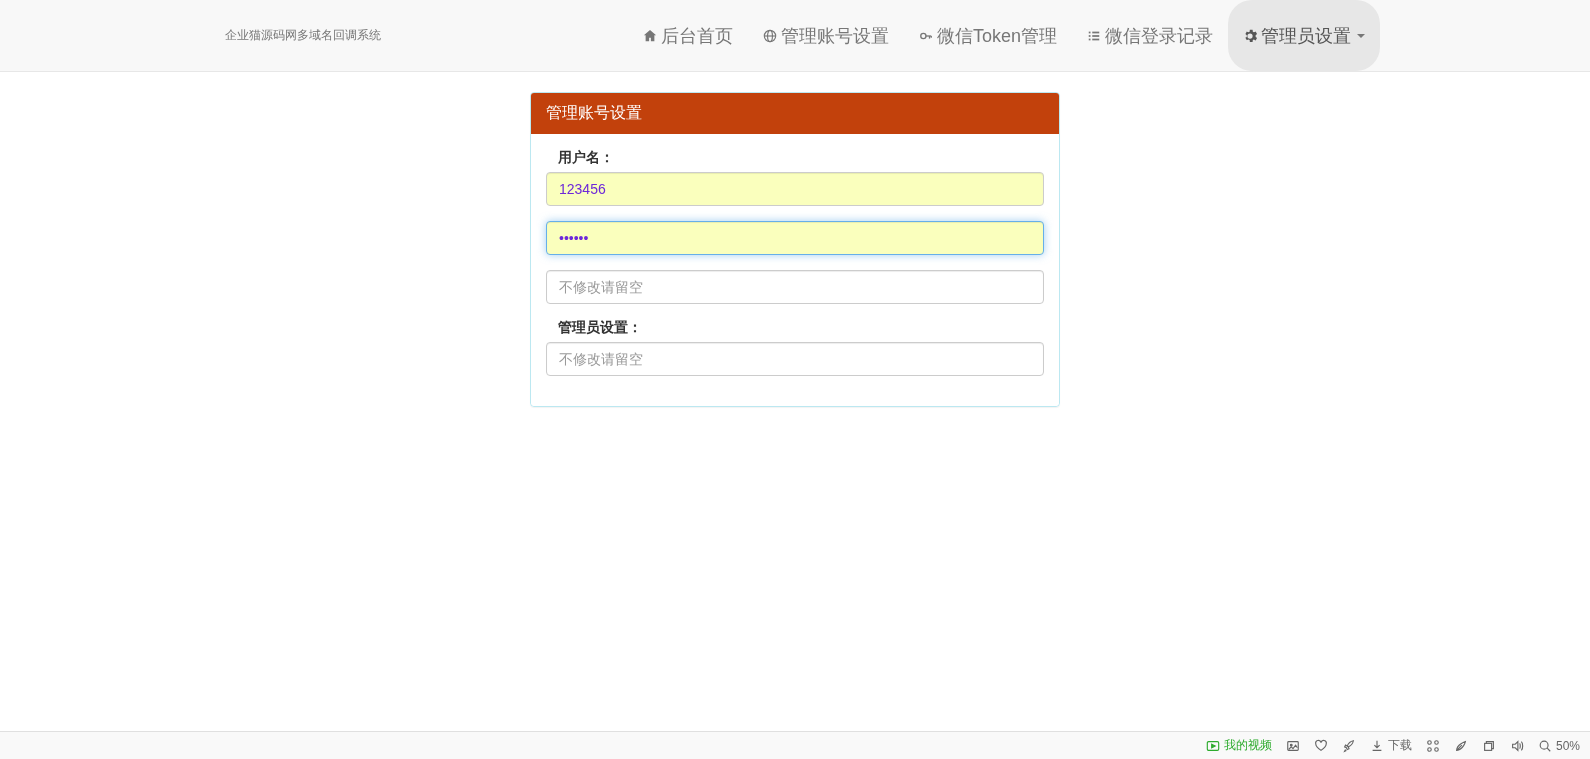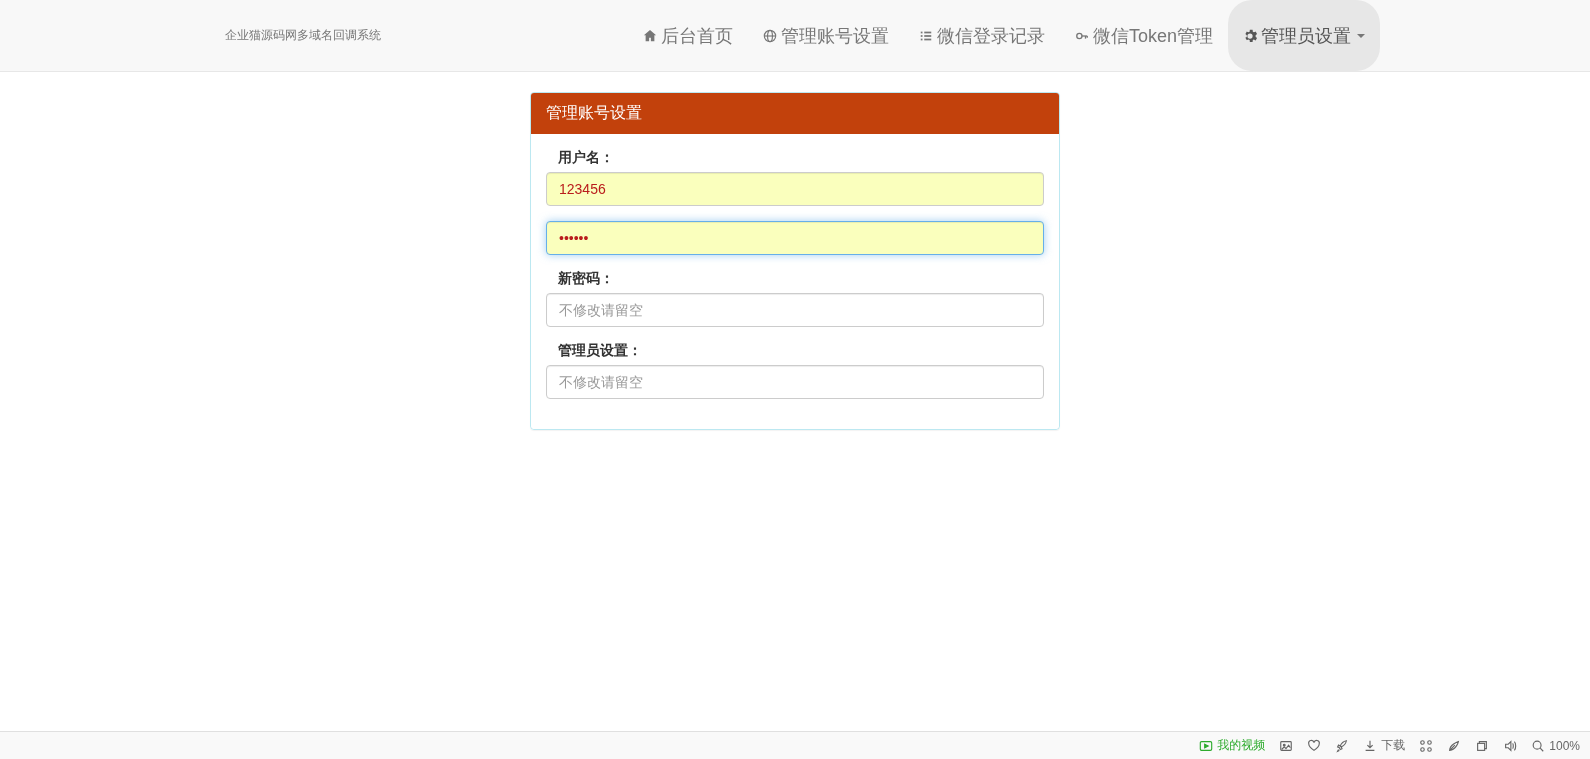--- a/index.html
+++ b/index.html
@@ -88,21 +88,21 @@
   font-size: 14px;
   margin-left: 12px;
 }
 .form-control {
   display: block;
   width: 100%;
   height: 34px;
   padding: 6px 12px;
   font-size: 14px;
   line-height: 1.4;
-  color: #b91c1c;
+  color: #6d28d9;
   background: #fff;
   border: 1px solid #ccc;
   border-radius: 4px;
   box-shadow: inset 0 1px 1px rgba(0,0,0,.075);
 }
 .form-control::placeholder { color: #999; }
 .autofill {
   background: #faffbd;
 }
 .focused {
@@ -170,42 +170,42 @@
                 <line x1="1.5" y1="8" x2="14.5" y2="8" stroke="currentColor" stroke-width="1.3"></line>
               </svg>
           </span>
           <span>管理账号设置</span>
         </a>
       </li>
       <li>
         <a href="#">
           <span class="nav-icon">
             <svg viewBox="0 0 16 16" width="14" height="14" fill="currentColor">
+                <circle cx="5" cy="8" r="3" fill="none" stroke="currentColor" stroke-width="1.5"></circle>
+                <line x1="7.5" y1="8" x2="14" y2="8" stroke="currentColor" stroke-width="1.5"></line>
+                <line x1="12" y1="8" x2="12" y2="11" stroke="currentColor" stroke-width="1.5"></line>
+                <line x1="14" y1="8" x2="14" y2="10" stroke="currentColor" stroke-width="1.5"></line>
+              </svg>
+          </span>
+          <span>微信Token管理</span>
+        </a>
+      </li>
+      <li>
+        <a href="#">
+          <span class="nav-icon">
+            <svg viewBox="0 0 16 16" width="14" height="14" fill="currentColor">
                 <rect x="2" y="3" width="2" height="2"></rect>
                 <rect x="6" y="3" width="8" height="2"></rect>
                 <rect x="2" y="7" width="2" height="2"></rect>
                 <rect x="6" y="7" width="8" height="2"></rect>
                 <rect x="2" y="11" width="2" height="2"></rect>
                 <rect x="6" y="11" width="8" height="2"></rect>
               </svg>
           </span>
           <span>微信登录记录</span>
-        </a>
-      </li>
-      <li>
-        <a href="#">
-          <span class="nav-icon">
-            <svg viewBox="0 0 16 16" width="14" height="14" fill="currentColor">
-                <circle cx="5" cy="8" r="3" fill="none" stroke="currentColor" stroke-width="1.5"></circle>
-                <line x1="7.5" y1="8" x2="14" y2="8" stroke="currentColor" stroke-width="1.5"></line>
-                <line x1="12" y1="8" x2="12" y2="11" stroke="currentColor" stroke-width="1.5"></line>
-                <line x1="14" y1="8" x2="14" y2="10" stroke="currentColor" stroke-width="1.5"></line>
-              </svg>
-          </span>
-          <span>微信Token管理</span>
         </a>
       </li>
       <li class="active">
         <a href="#">
           <span class="nav-icon">
             <svg viewBox="0 0 16 16" width="14" height="14" fill="currentColor">
                 <path d="M8 5a3 3 0 100 6 3 3 0 000-6zm6.5 3c0 .4 0 .7-.1 1l1.4 1.1c.1.1.2.3.1.5l-1.3 2.3c-.1.1-.3.2-.4.1L12.5 12c-.4.3-.8.5-1.3.7l-.2 1.8c0 .2-.2.3-.3.3H8.1c-.2 0-.3-.1-.3-.3l-.2-1.8c-.5-.2-.9-.4-1.3-.7l-1.7.7c-.2.1-.3 0-.4-.1l-1.3-2.3c-.1-.2-.1-.4.1-.5L4.4 9c0-.3-.1-.6-.1-1s0-.7.1-1L3 5.9c-.1-.1-.2-.3-.1-.5l1.3-2.3c.1-.1.3-.2.4-.1l1.7.7c.4-.3.8-.5 1.3-.7l.2-1.8c0-.2.2-.3.3-.3h2.6c.2 0 .3.1.3.3l.2 1.8c.5.2.9.4 1.3.7l1.7-.7c.2-.1.3 0 .4.1l1.3 2.3c.1.2.1.4-.1.5L14.4 7c.1.3.1.6.1 1z"></path>
               </svg>
           </span>
           <span>管理员设置</span>
@@ -221,21 +221,20 @@
     <div class="panel-heading">管理账号设置</div>
     <div class="panel-body">
       <div class="form-group">
         <label>用户名：</label>
         <input type="text" class="form-control autofill" value="123456" style="">
       </div>
       <div class="form-group">
         <input type="password" class="form-control autofill focused" value="••••••" style="">
       </div>
       <div class="form-group">
-        <label>新密码：</label>
         <input type="password" class="form-control" placeholder="不修改请留空" style="">
       </div>
       <div class="form-group">
         <label>管理员设置：</label>
         <input type="password" class="form-control" placeholder="不修改请留空" style="">
       </div>
     </div>
   </div>
 </div>
 
@@ -298,15 +297,15 @@
         <path d="M3 6v4h3l3 3V3L6 6H3zM11 5c1 1 1 5 0 6M13 3c2 2 2 8 0 10"></path>
       </svg>
   </span>
   <div class="status-item">
     <span class="status-icon">
       <svg viewBox="0 0 16 16" width="14" height="14" fill="none" stroke="currentColor" stroke-width="1.3">
           <circle cx="7" cy="7" r="4.5"></circle>
           <line x1="10.5" y1="10.5" x2="14" y2="14"></line>
         </svg>
     </span>
-    <span>100%</span>
+    <span>50%</span>
   </div>
 </div>
 
 </body></html>

